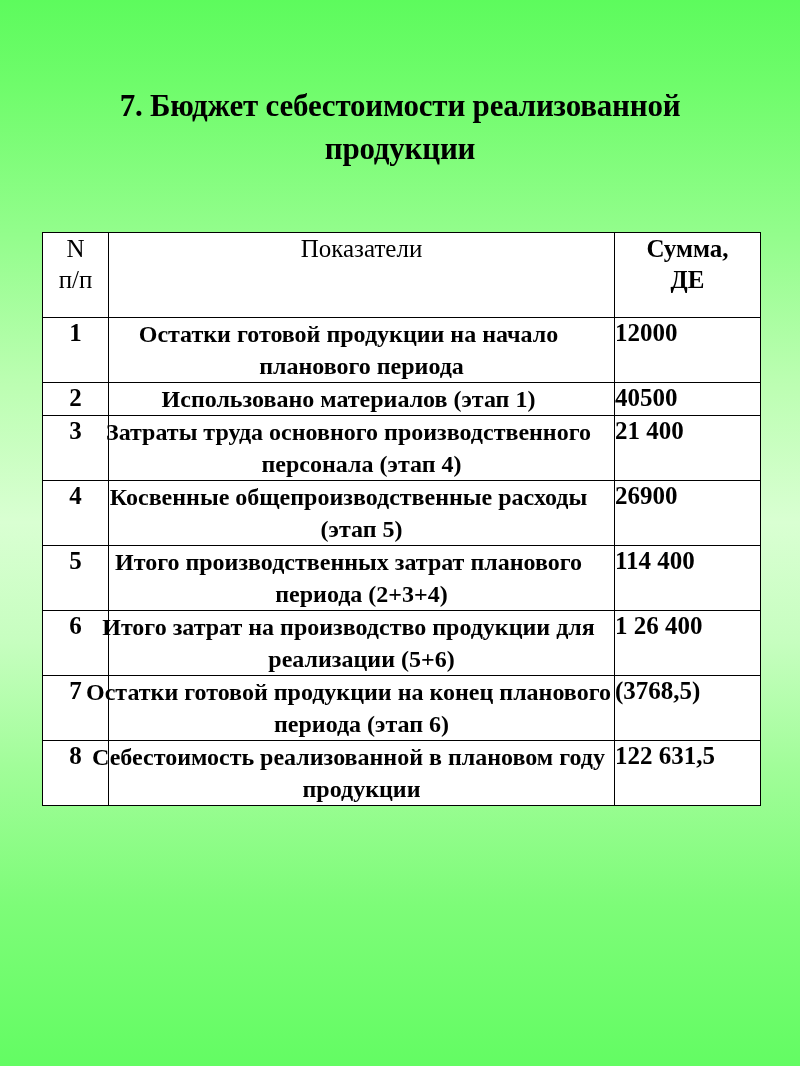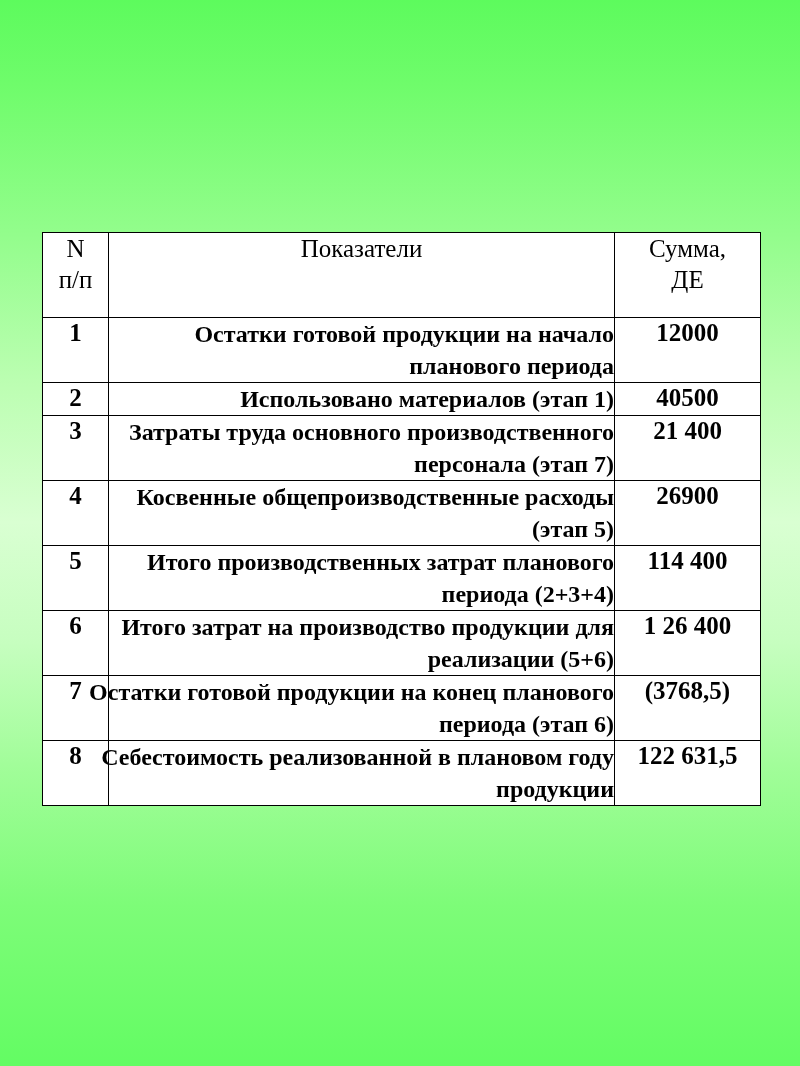--- a/index.html
+++ b/index.html
@@ -75,53 +75,56 @@
     text-align: center;
     font-weight: normal;
     font-size: 25px;
     line-height: 31px;
     vertical-align: middle;
     height: 84px;
     padding: 4px 4px;
   }
   .th-num  { font-weight: normal; }
   .th-name { font-weight: normal; margin-left: 47px; }
-  .th-sum  { font-weight: normal; }
+  .th-sum  { font-weight: bold; }
 
   
   .cell-num {
     text-align: center;
     font-size: 25px;
     font-weight: bold;
     line-height: 30px;
     padding: 10px 2px 8px 2px;
   }
   .cell-name {
     font-size: 24px;
     font-weight: bold;
     line-height: 32px;
     padding: 10px 8px 10px 14px;
     text-indent: -26px;
     padding-left: 40px;
-    text-align: right;
+    text-align: center;
   }
   .cell-sum {
-    text-align: center;
     font-size: 25px;
     font-weight: bold;
     line-height: 30px;
     padding: 10px 4px 8px 4px;
     white-space: nowrap;
   }
 </style>
 </head>
 <body>
 
 <div id="slide">
 
+  <div id="title">
+    <div>7. Бюджет себестоимости реализованной</div>
+    <div>продукции</div>
+  </div>
 
   <table id="budget-table">
     <colgroup>
       <col class="c-num">
       <col class="c-name">
       <col class="c-sum">
     </colgroup>
     <thead>
       <tr>
         <th class="th-num">
@@ -141,21 +144,21 @@
           <td class="cell-name">Остатки готовой продукции на начало планового периода</td>
           <td class="cell-sum">12000</td>
         </tr>
         <tr>
           <td class="cell-num">2</td>
           <td class="cell-name">Использовано материалов (этап 1)</td>
           <td class="cell-sum">40500</td>
         </tr>
         <tr>
           <td class="cell-num">3</td>
-          <td class="cell-name">Затраты труда основного производственного персонала (этап 7)</td>
+          <td class="cell-name">Затраты труда основного производственного персонала (этап 4)</td>
           <td class="cell-sum">21 400</td>
         </tr>
         <tr>
           <td class="cell-num">4</td>
           <td class="cell-name">Косвенные общепроизводственные расходы (этап 5)</td>
           <td class="cell-sum">26900</td>
         </tr>
         <tr>
           <td class="cell-num">5</td>
           <td class="cell-name">Итого производственных затрат планового периода (2+3+4)</td>

